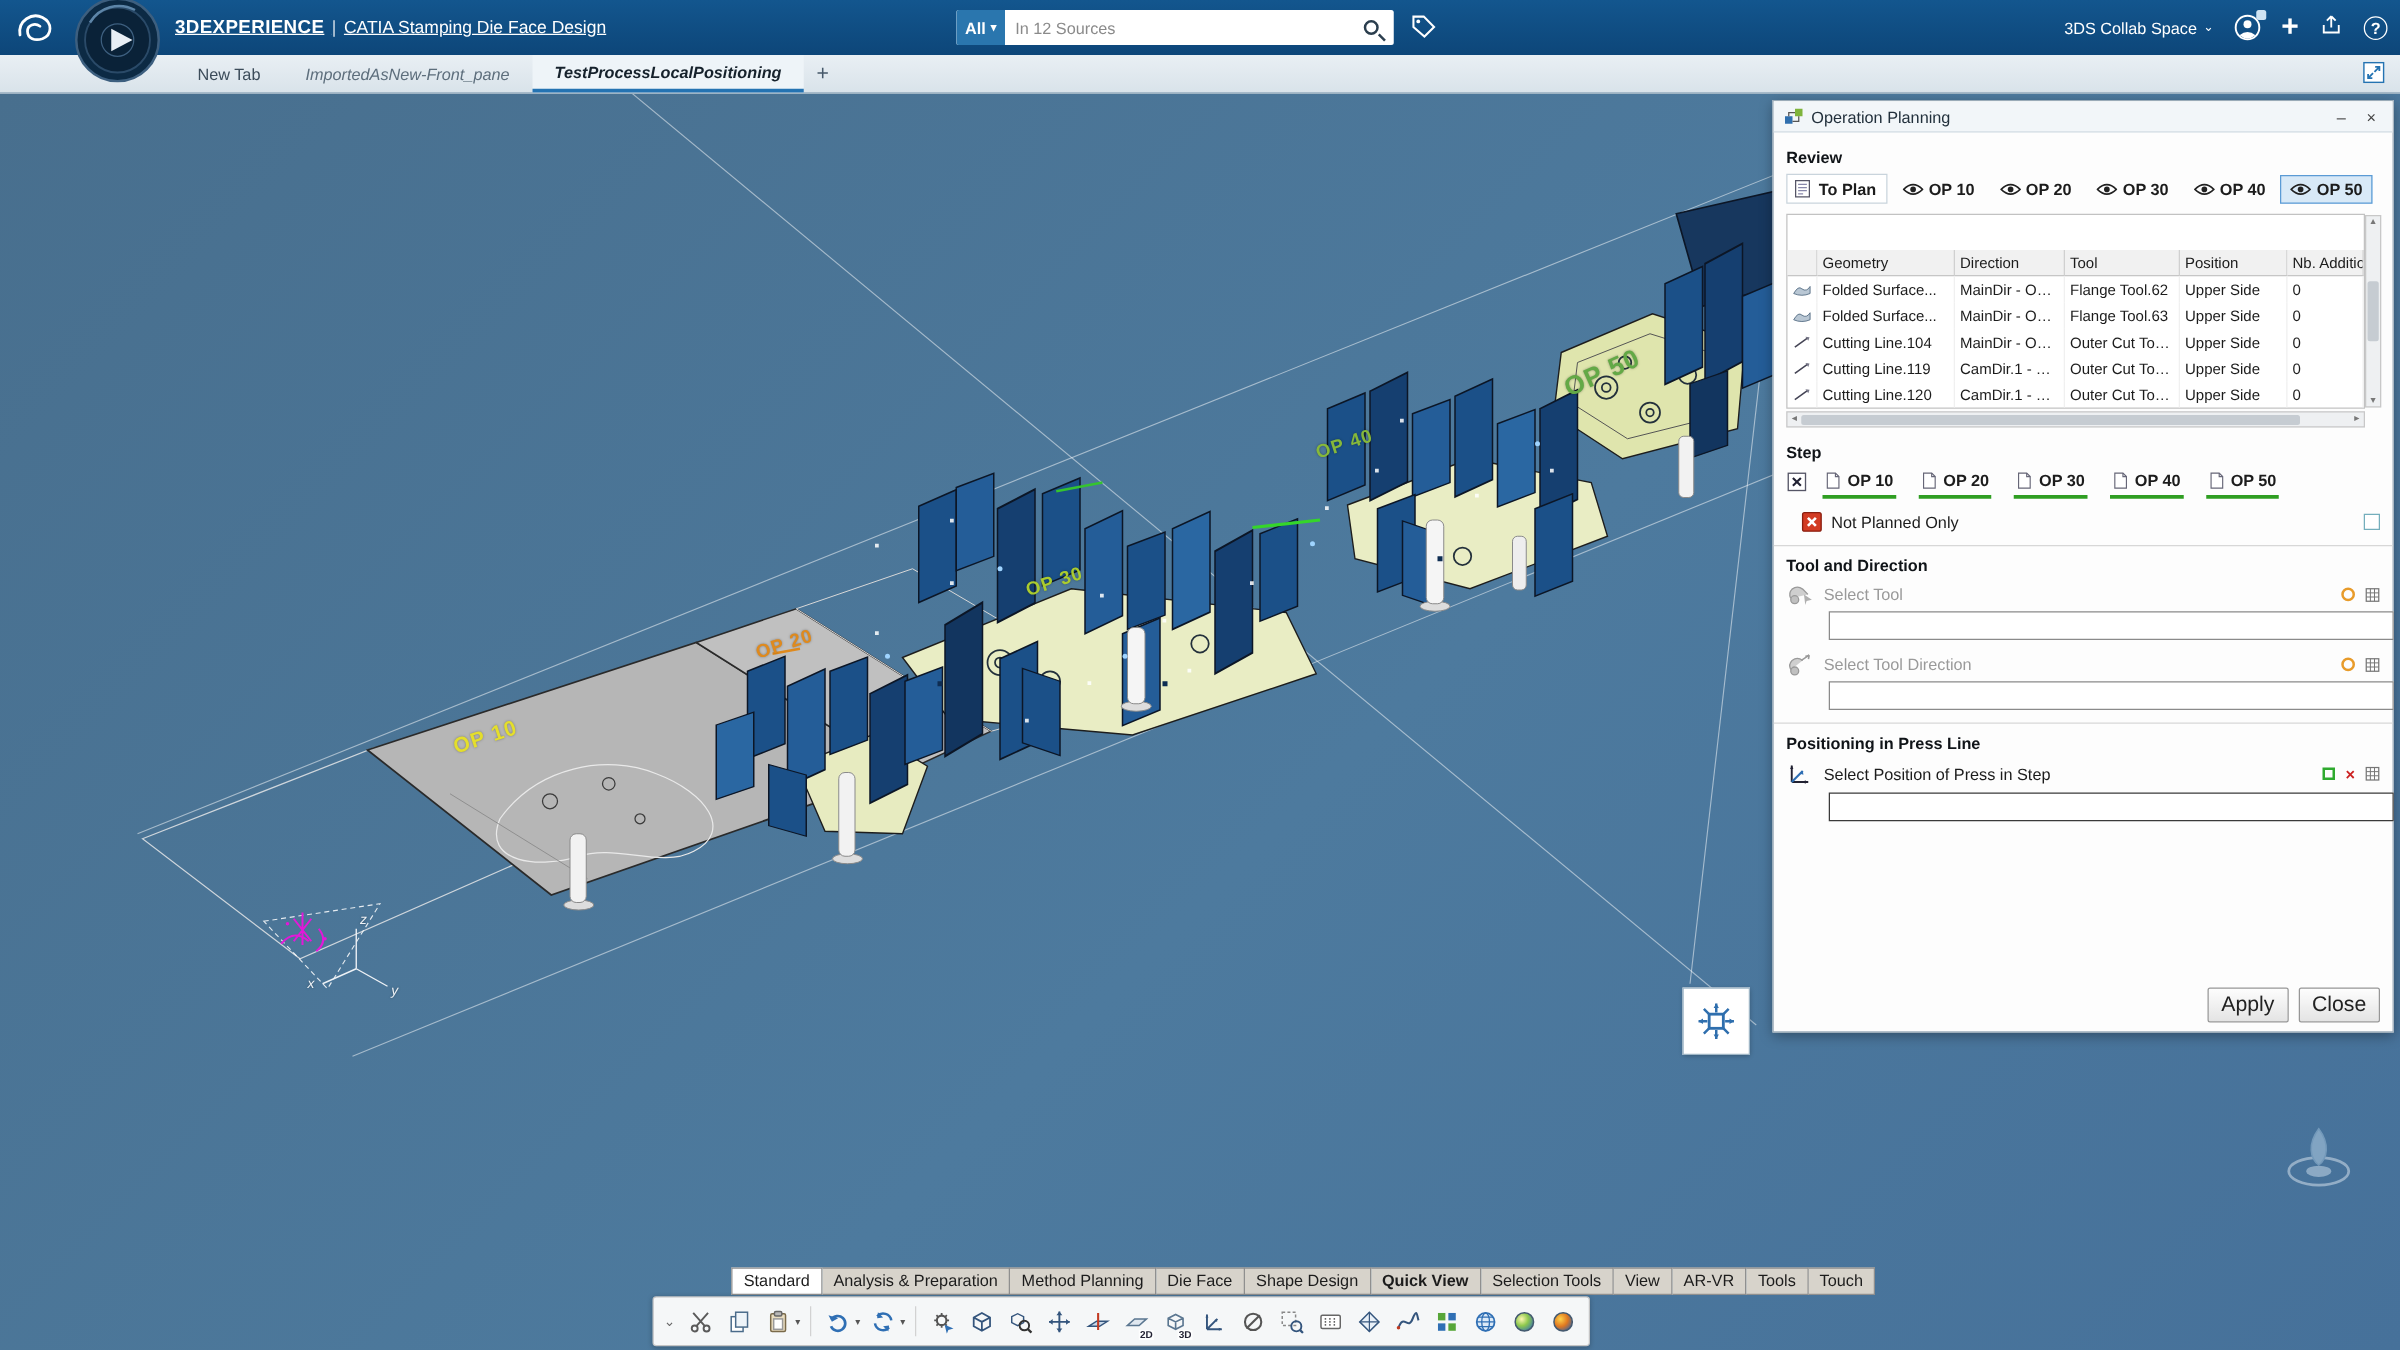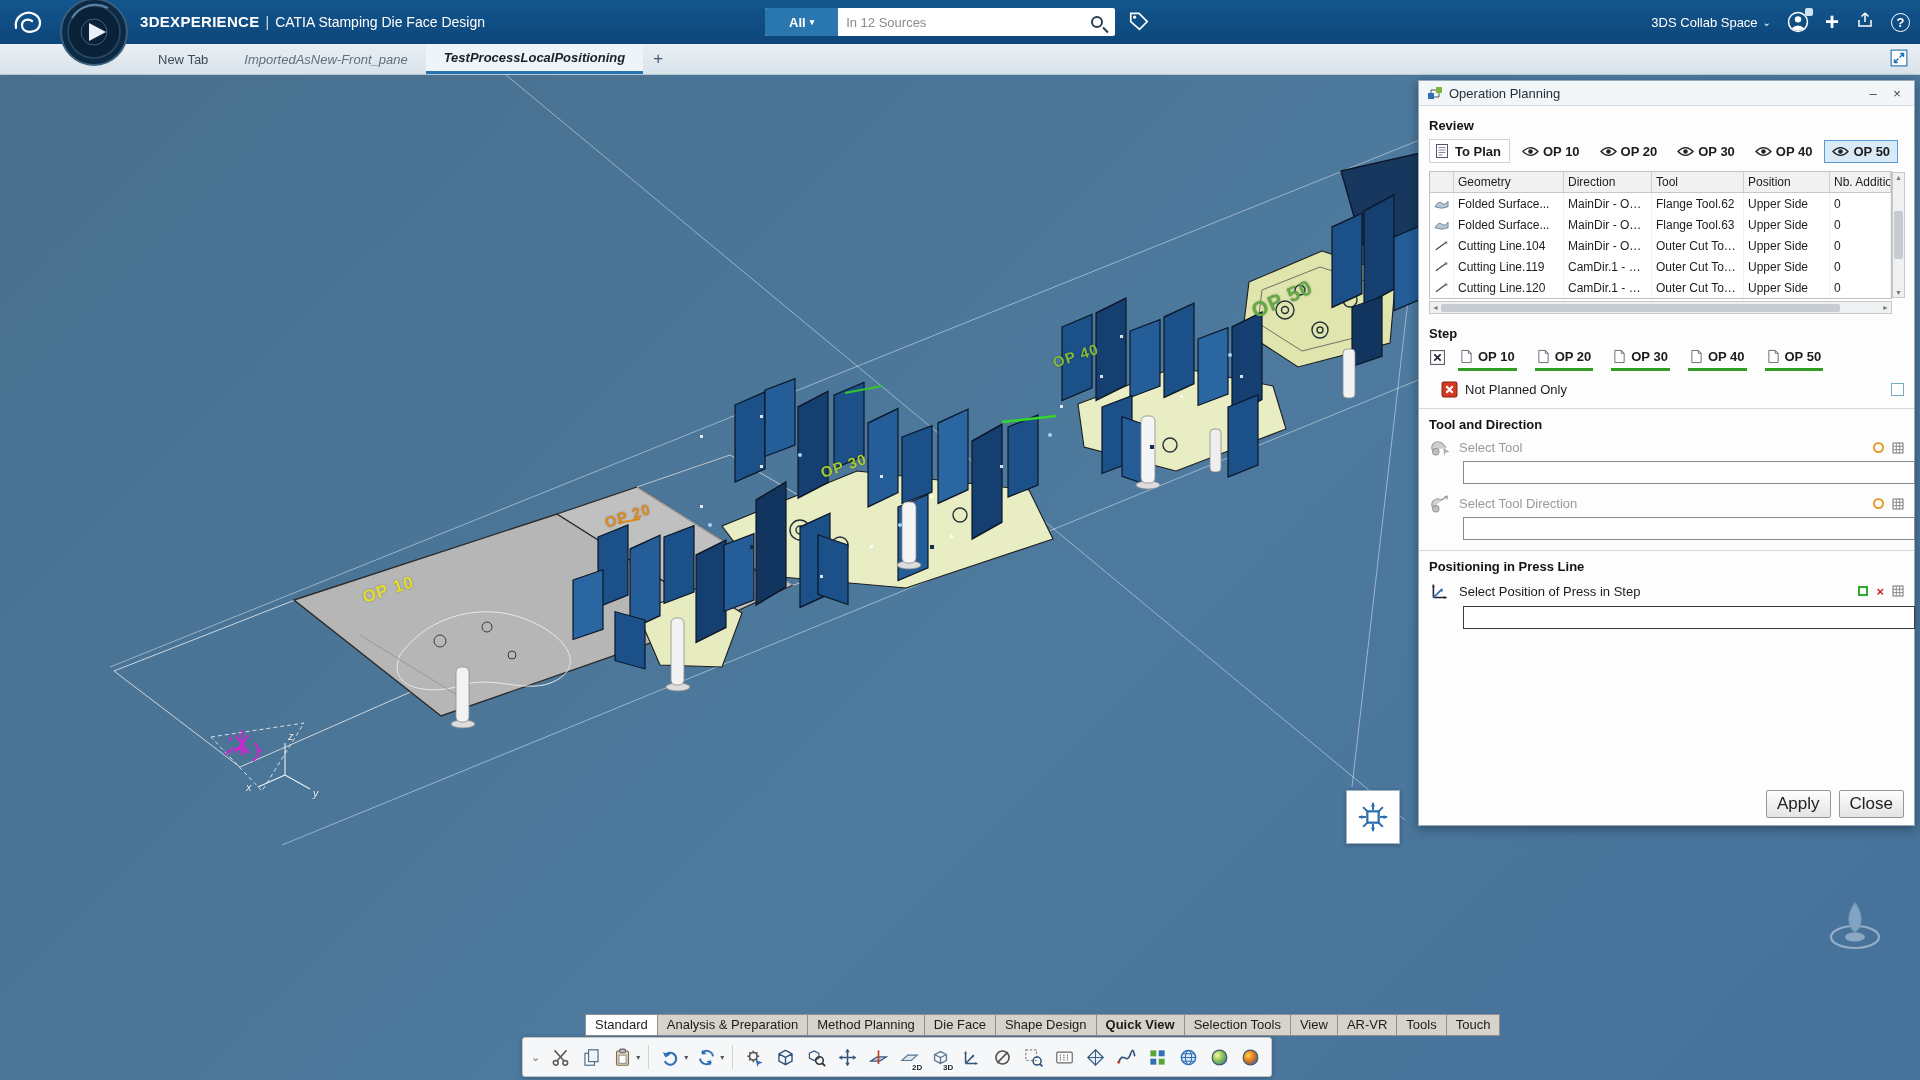--- a/index.html
+++ b/index.html
@@ -4,27 +4,27 @@
 <style>
   * { margin:0; padding:0; box-sizing:border-box; }
   html,body { width:1920px; height:1080px; overflow:hidden;
     font-family:"Liberation Sans", sans-serif; background:#4a7496; }
 
   
   .topbar { position:absolute; left:0; top:0; width:1920px; height:44px;
     background:linear-gradient(#13568e,#0d4679); color:#fff; z-index:50; }
   .logo-swirl { position:absolute; left:12px; top:6px; }
   .compass-emblem { position:absolute; left:60px; top:-2px; z-index:60; cursor:pointer; }
-  .brand { position:absolute; left:140px; top:13px; font-size:14px; white-space:nowrap; }
+  .brand { position:absolute; left:140px; top:13px; font-size:14px; white-space:nowrap;text-decoration:underline; }
   .brand b { font-size:15px; letter-spacing:.3px; }
   .brand .sep { margin:0 6px; opacity:.8; }
   .searchbox { position:absolute; left:765px; top:8px; width:350px; height:28px;
     background:#fff; border-radius:2px; display:flex; align-items:center; overflow:hidden; }
   .sfilter { background:#2a76ae; color:#fff; height:100%; display:flex; align-items:center;
-    padding:0 24px; font-size:13px; font-weight:bold; gap:4px; cursor:pointer; }
+    padding:0 7px; font-size:13px; font-weight:bold; gap:4px; cursor:pointer; }
   .sfilter .caret { font-size:9px; }
   .searchbox input { flex:1; border:none; outline:none; font-size:13px; color:#6d28d9;
     padding:0 8px; font-family:Liberation Sans, sans-serif; }
   .searchbox input::placeholder { color:#8a8a8a; }
   .mag { width:12px; height:12px; border:2px solid #2b3e4e; border-radius:50%;
     position:relative; margin-right:12px; flex:none; cursor:pointer; }
   .mag::after { content:""; position:absolute; width:7px; height:2px; background:#2b3e4e;
     transform:rotate(45deg); left:9px; top:11px; }
   .tagbtn { position:absolute; left:1128px; top:10px; cursor:pointer; }
   .topright { position:absolute; right:10px; top:0; height:44px; display:flex;
@@ -79,21 +79,21 @@
   .rops { display:flex; align-items:center; gap:4px; margin-bottom:8px; }
   .toplan { display:flex; align-items:center; gap:5px; padding:3px 8px 3px 4px;
     border:1px solid #c9d4dc; background:#fff; font-weight:bold; cursor:pointer; }
   .rop { display:flex; align-items:center; gap:4px; padding:3px 7px;
     border:1px solid transparent; font-weight:bold; cursor:pointer; white-space:nowrap; }
   .rop.sel { background:#d8e9f7; border:1px solid #5b9bd5; }
 
   .tblwrap { position:relative; border:1px solid #c2c2c2; background:#fff; }
   .tbl { display:grid; grid-template-columns:24px 110px 88px 92px 86px 61px; }
   .th { background:#f1f1f1; border-right:1px solid #d0d0d0; border-bottom:1px solid #c6c6c6;
-    font-size:12px; padding:3px 4px; white-space:nowrap; overflow:hidden; cursor:pointer; }
+    font-size:12px; padding:3px 4px; white-space:nowrap; overflow:hidden; cursor:pointer;margin-top:28px; }
   .td { font-size:12px; padding:4px 4px 3px 4px; border-right:1px solid #f0f0f0;
     white-space:nowrap; overflow:hidden; text-overflow:ellipsis; }
   .trow { display:contents; cursor:pointer; }
   .cellicon { display:flex; align-items:center; justify-content:center; }
   .vscroll { position:absolute; right:-14px; top:0; width:13px; height:100%;
     background:#eef0f2; border:1px solid #c8c8c8; font-size:7px; color:#777;
     display:flex; flex-direction:column; align-items:center; justify-content:space-between;
     padding:1px 0; cursor:pointer; }
   .vthumb { width:9px; flex:0 0 48px; background:#c6ccd2; border-radius:2px; }
   .hscroll { margin:2px 0 0 0; height:13px; background:#eef0f2; border:1px solid #c8c8c8;

